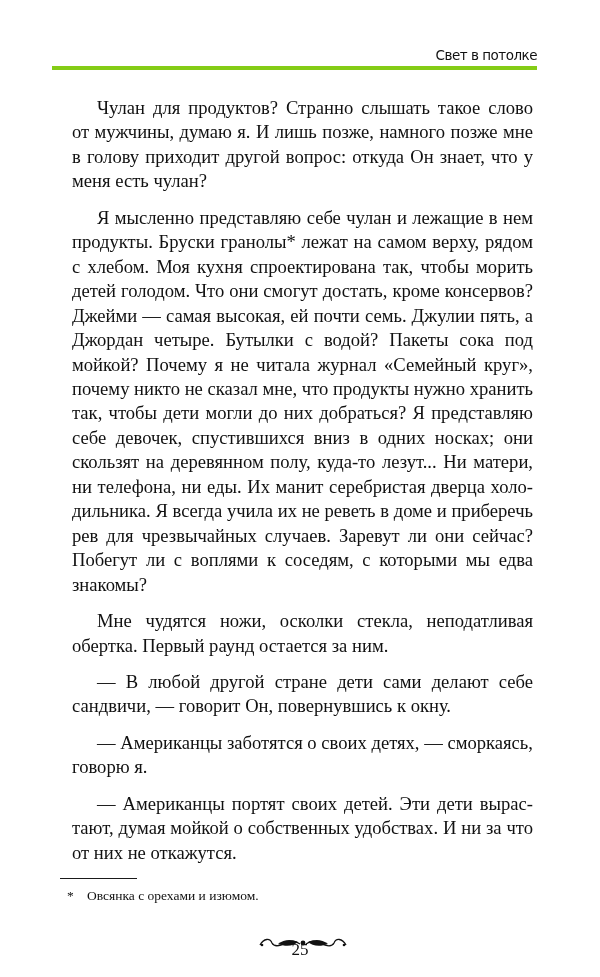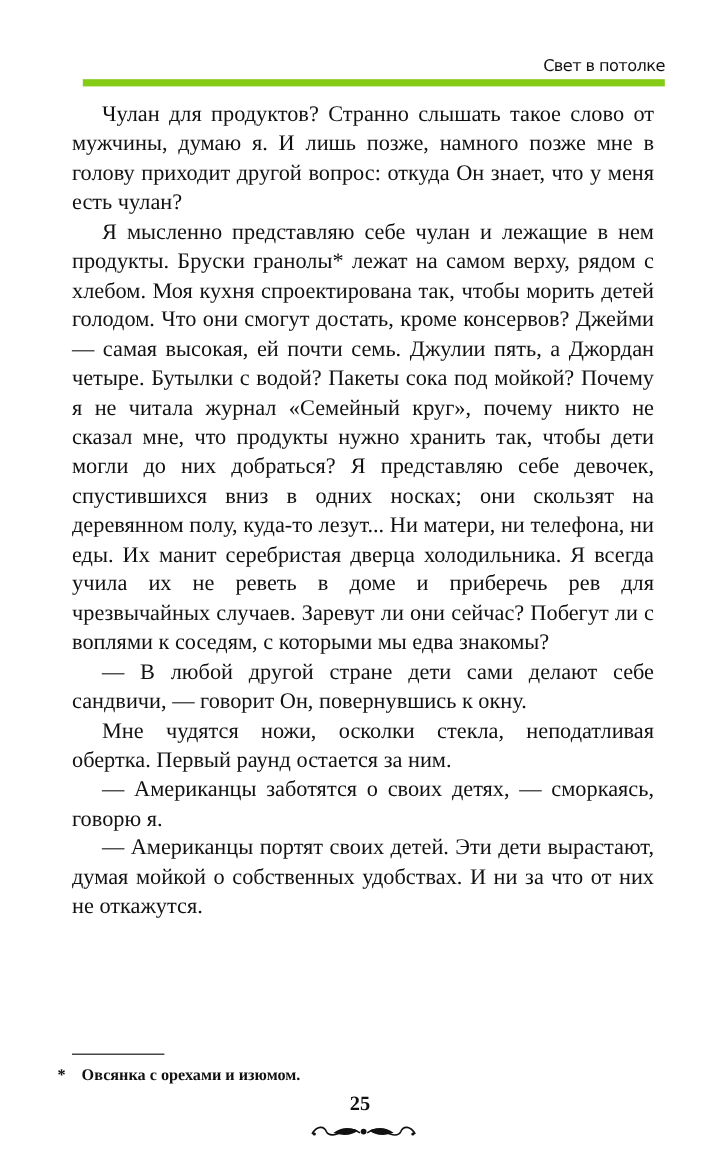--- a/index.html
+++ b/index.html
@@ -1,64 +1,64 @@
 <!DOCTYPE html>
 <html><head>
 <meta charset="utf-8">
 <style>
   html, body { margin: 0; padding: 0; }
   body {
     width: 600px; height: 977px; background: #ffffff; position: relative;
     overflow: hidden; color: #111;
   }
   .running-head {
-    position: absolute; left: 69px; width: 485px; top: 44px; height: 22px;
-    border-bottom: 6px solid #84cc16;
+    position: absolute; left: 52px; width: 485px; top: 44px; height: 22px;
+    border-bottom: 4px solid #84cc16;
     text-align: right;
   }
   .running-head-title {
     position: absolute; right: 0; top: 3px;
     font-family: "DejaVu Sans", sans-serif; font-size: 13.5px; letter-spacing: -0.5px;
     color: #111;
   }
   .body-text {
     position: absolute; left: 60px; top: 84px; width: 485px;
     font-family: "Liberation Serif", serif; font-size: 18.6px; line-height: 24.45px;
     text-align: justify; hyphens: manual;
   }
-  .body-text p { margin: 0; text-indent: 25px; }
+  .body-text p { margin: 12px; text-indent: 25px; }
   .footnote-rule {
     position: absolute; left: 60px; top: 878px; width: 77px; height: 0;
     border-top: 1.5px solid #1a1a1a;
   }
   .footnote {
-    position: absolute; left: 48px; top: 888px; width: 485px;
-    font-family: "Liberation Serif", serif; font-size: 13.5px; font-weight: bold;
+    position: absolute; left: 67px; top: 888px; width: 485px;
+    font-family: "Liberation Serif", serif; font-size: 13.5px; font-weight: normal;
   }
   .footnote-mark { display: inline-block; width: 20px; }
   .page-number {
-    position: absolute; left: 0; width: 600px; top: 910px; text-align: center;
-    font-family: "Liberation Serif", serif; font-size: 17px; font-weight: bold;
+    position: absolute; left: 0; width: 600px; top: 940px; text-align: center;
+    font-family: "Liberation Serif", serif; font-size: 17px; font-weight: normal;
   }
   .ornament {
     position: absolute; left: 258px; top: 936px; width: 90px; height: 14px;
   }
 </style>
 </head>
 <body>
 
 <div class="running-head">
   <span class="running-head-title">Свет в потолке</span>
 </div>
 
 <div class="body-text">
   <p>Чулан для продуктов? Странно слышать такое слово от мужчины, думаю я. И лишь позже, намного позже мне в голову приходит другой вопрос: откуда Он знает, что у меня есть чулан?</p>
   <p>Я мысленно представляю себе чулан и лежащие в нем продукты. Бруски гранолы* лежат на самом верху, рядом с хлебом. Моя кухня спроектирована так, чтобы морить детей голодом. Что они смогут достать, кроме консервов? Джейми — самая высокая, ей почти семь. Джулии пять, а Джордан четыре. Бутылки с водой? Пакеты сока под мойкой? Почему я не читала журнал «Семейный круг», почему никто не сказал мне, что продукты нужно хранить так, чтобы дети могли до них добраться? Я представляю себе девочек, спустившихся вниз в одних носках; они скользят на деревянном полу, куда-то лезут... Ни матери, ни телефона, ни еды. Их манит серебристая дверца холо­дильника. Я всегда учила их не реветь в доме и прибе­речь рев для чрезвычайных случаев. Заревут ли они сей­час? Побегут ли с воплями к соседям, с которыми мы едва знакомы?</p>
+  <p>Мне чудятся ножи, осколки стекла, неподатливая обертка. Первый раунд остается за ним.</p>
   <p>— В любой другой стране дети сами делают себе сандвичи, — говорит Он, повернувшись к окну.</p>
-  <p>Мне чудятся ножи, осколки стекла, неподатливая обертка. Первый раунд остается за ним.</p>
   <p>— Американцы заботятся о своих детях, — сморка­ясь, говорю я.</p>
   <p>— Американцы портят своих детей. Эти дети вырас­тают, думая мойкой о собственных удобствах. И ни за что от них не откажутся.</p>
 </div>
 
 <div class="footnote-rule"></div>
 <div class="footnote">
   <span class="footnote-mark">*</span><span>Овсянка с орехами и изюмом.</span>
 </div>
 
 <div class="page-number">25</div>

